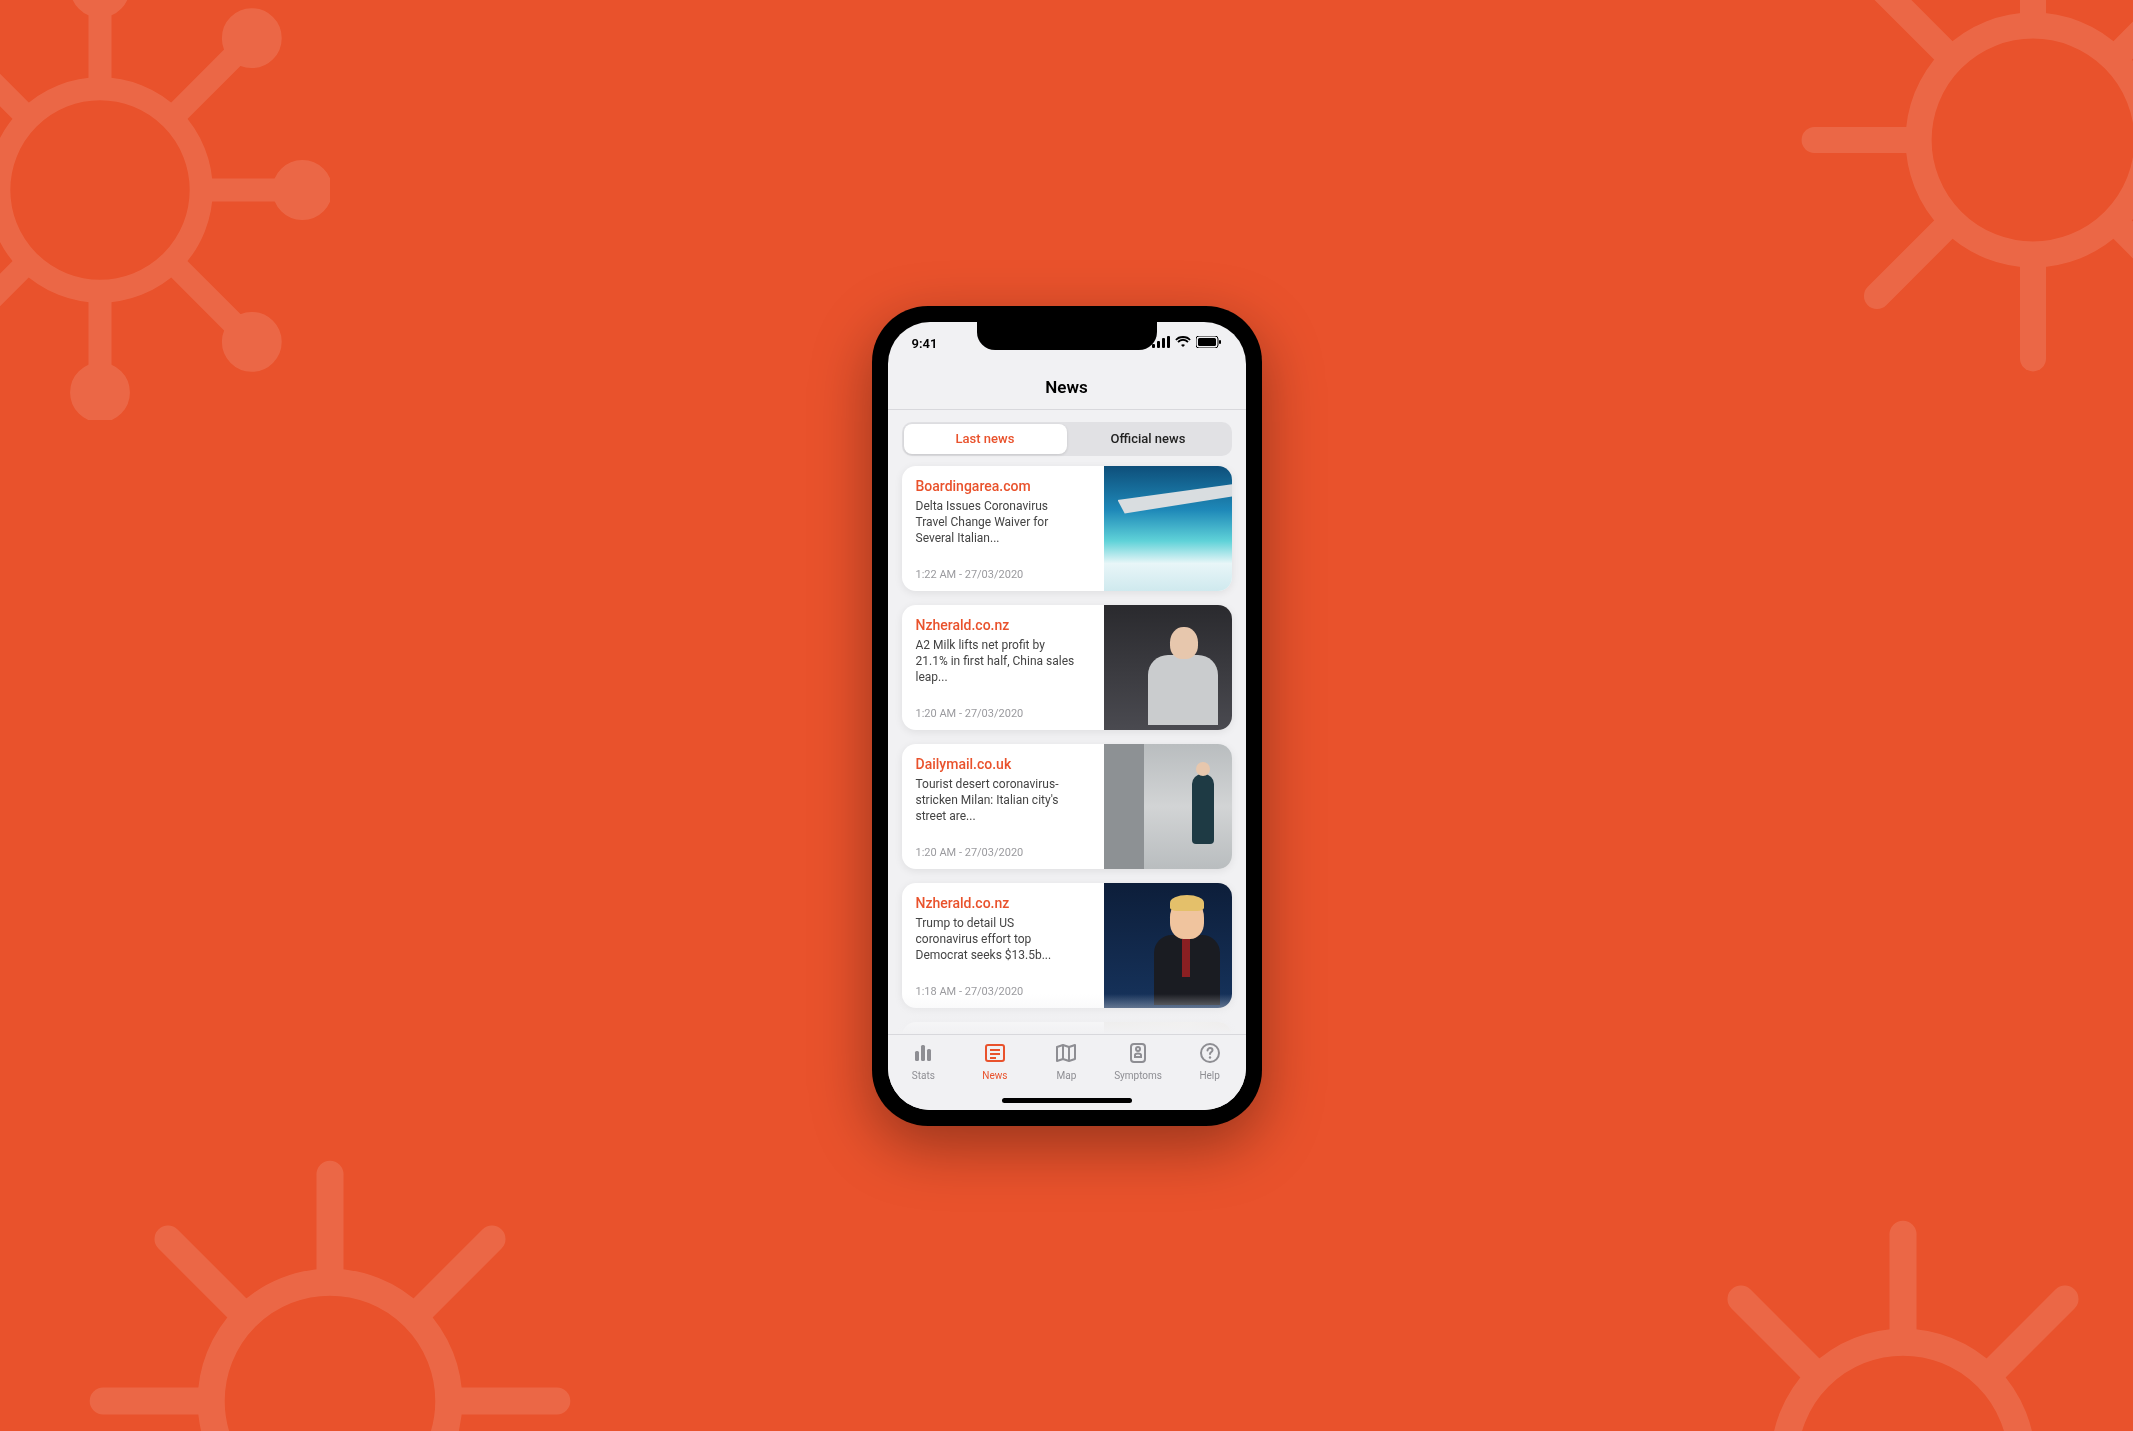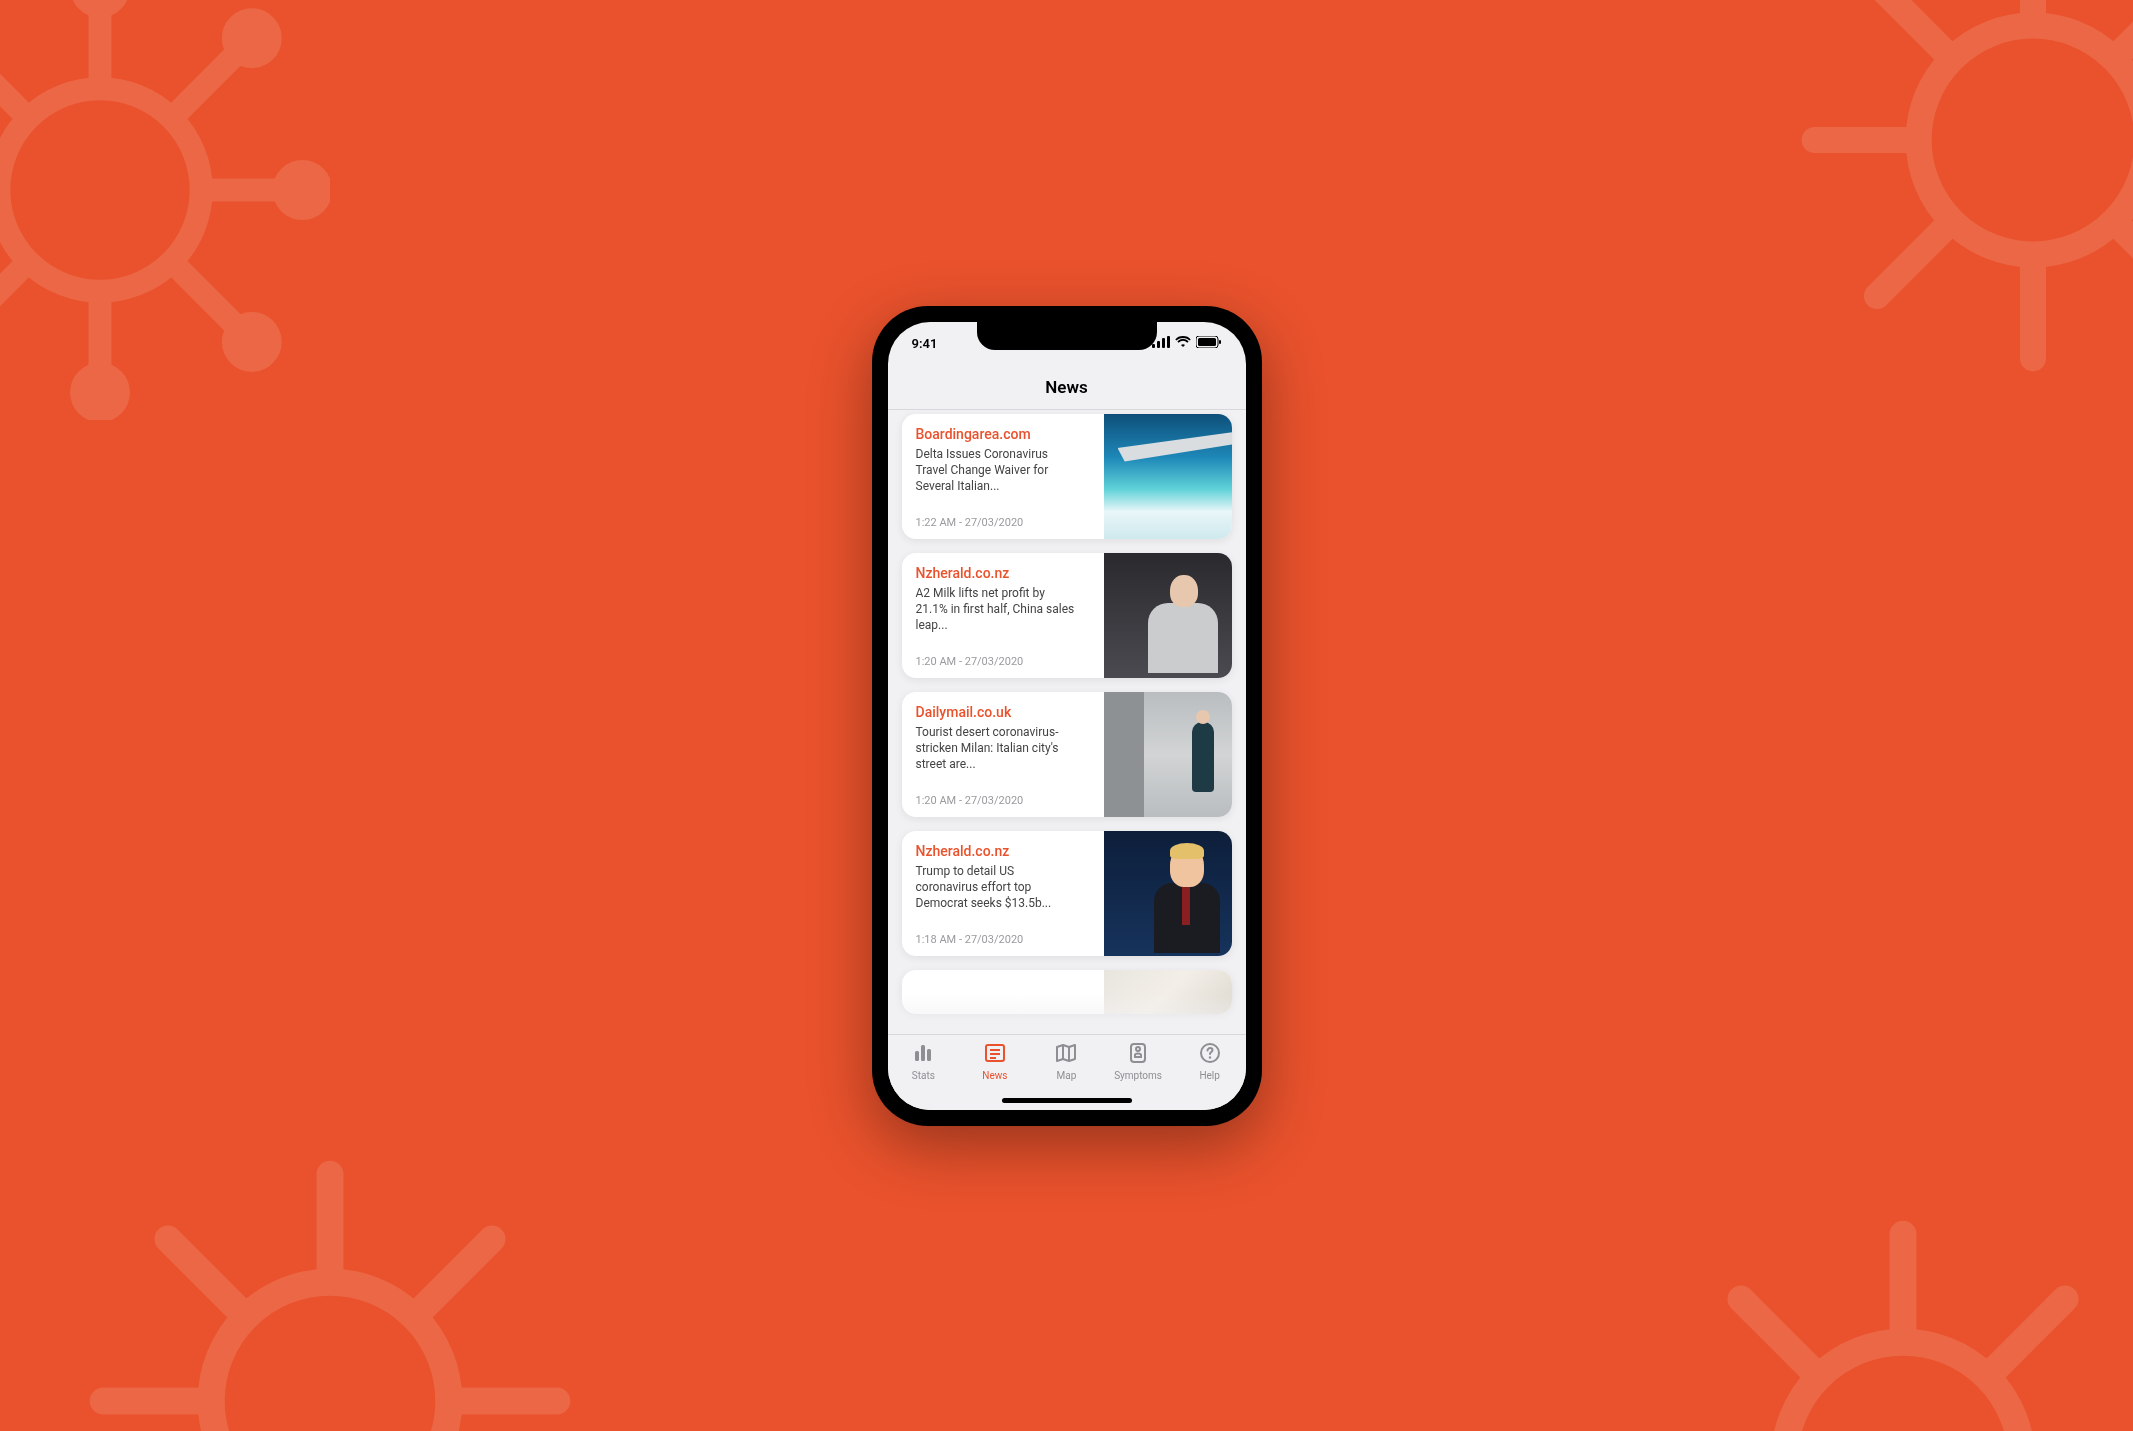--- a/index.html
+++ b/index.html
@@ -279,20 +279,26 @@
               <rect x="2" y="2" width="18" height="8" rx="1.5" fill="#000"></rect>
               <rect x="23" y="4" width="2" height="4" rx="1" fill="#000"></rect>
             </svg></span>
       </span>
     </div>
 
     <div class="navbar">
       <span>News</span>
     </div>
 
+    <div class="seg-wrap">
+      <div class="segmented">
+        <div class="seg selected">Last news</div>
+        <div class="seg">Official news</div>
+      </div>
+    </div>
 
     <div class="feed">
 
       <div class="card">
         <div class="card-text">
           <div class="src">Boardingarea.com</div>
           <div class="title">Delta Issues Coronavirus Travel Change Waiver for Several Italian...</div>
           <div class="ts">1:22 AM - 27/03/2020</div>
         </div>
         <div class="thumb plane"></div>

